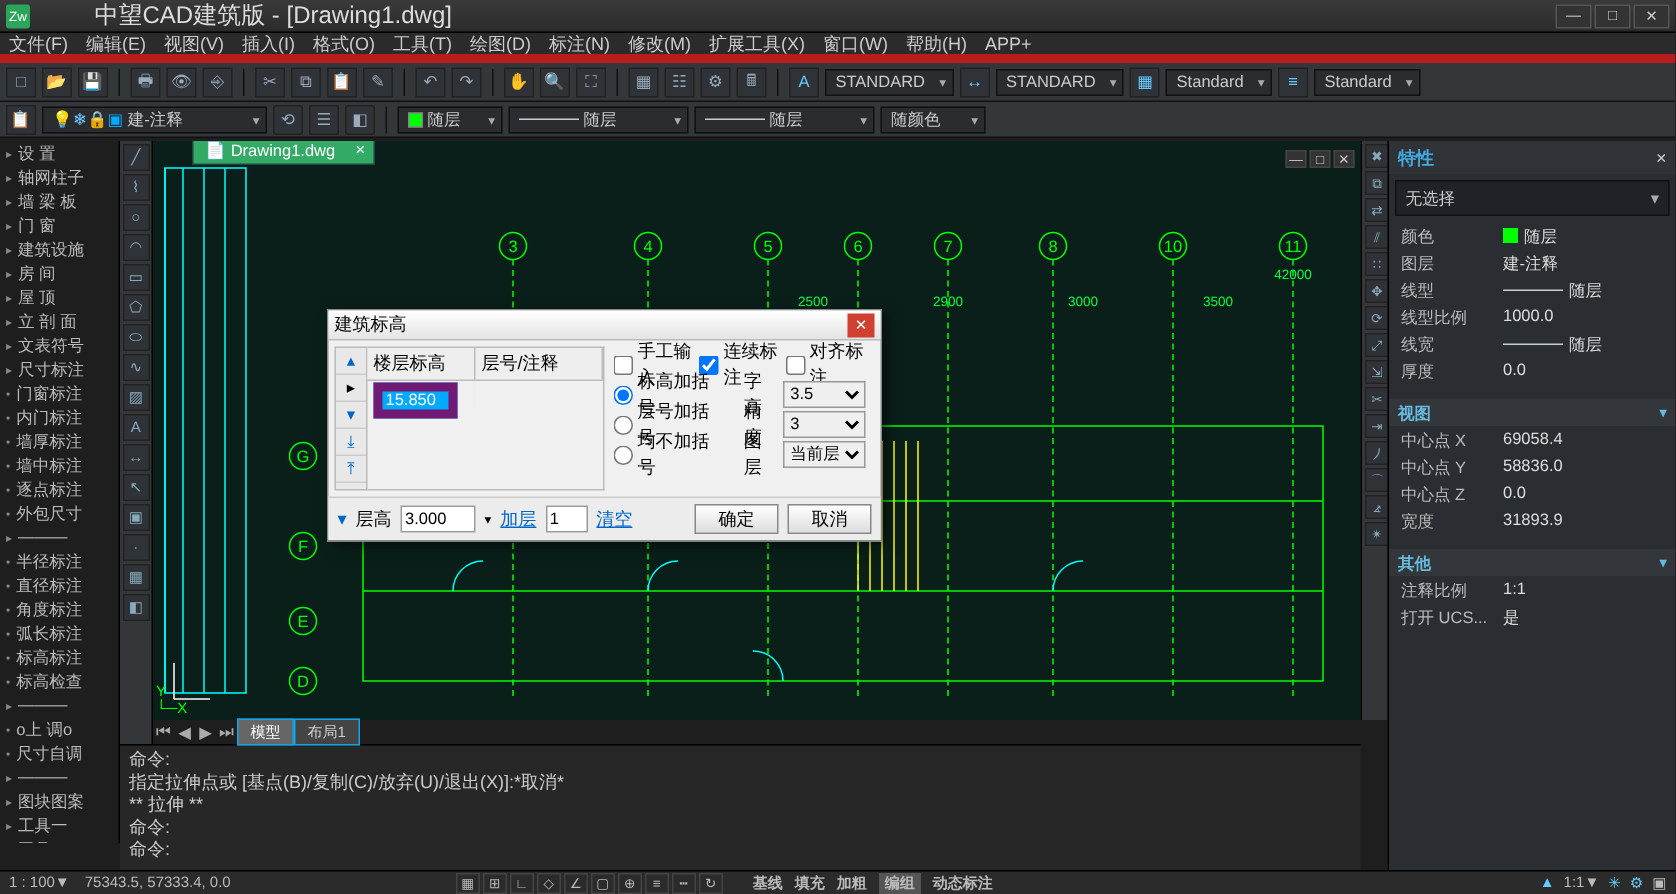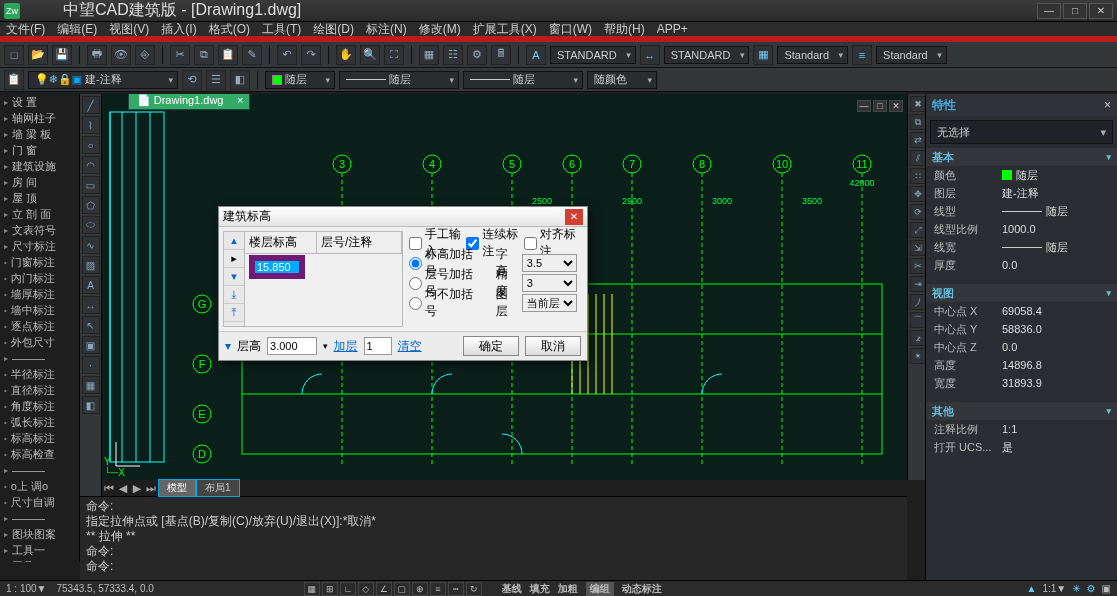--- a/index.html
+++ b/index.html
@@ -373,21 +373,20 @@
 </div>
 
 <div class="props">
   <div class="hdr">
       <span>特性</span>
       <span class="x">×</span>
     </div>
   <div class="sel-row">
       <span>无选择</span>
     </div>
-  <div class="grp-hdr">基本</div>
   <div id="gBasic">
       <div class="kv">
         <div class="k">颜色</div>
         <div class="v"><span class="swatch" style="background:#00ff00"></span>随层</div>
       </div>
       <div class="kv">
         <div class="k">图层</div>
         <div class="v">建-注释</div>
       </div>
       <div class="kv">
@@ -414,24 +413,20 @@
         <div class="k">中心点 X</div>
         <div class="v">69058.4</div>
       </div>
       <div class="kv">
         <div class="k">中心点 Y</div>
         <div class="v">58836.0</div>
       </div>
       <div class="kv">
         <div class="k">中心点 Z</div>
         <div class="v">0.0</div>
-      </div>
-      <div class="kv">
-        <div class="k">高度</div>
-        <div class="v">14896.8</div>
       </div>
       <div class="kv">
         <div class="k">宽度</div>
         <div class="v">31893.9</div>
       </div>
     </div>
   <div style="height:10px"></div>
   <div class="grp-hdr">其他</div>
   <div id="gOther">
       <div class="kv">

